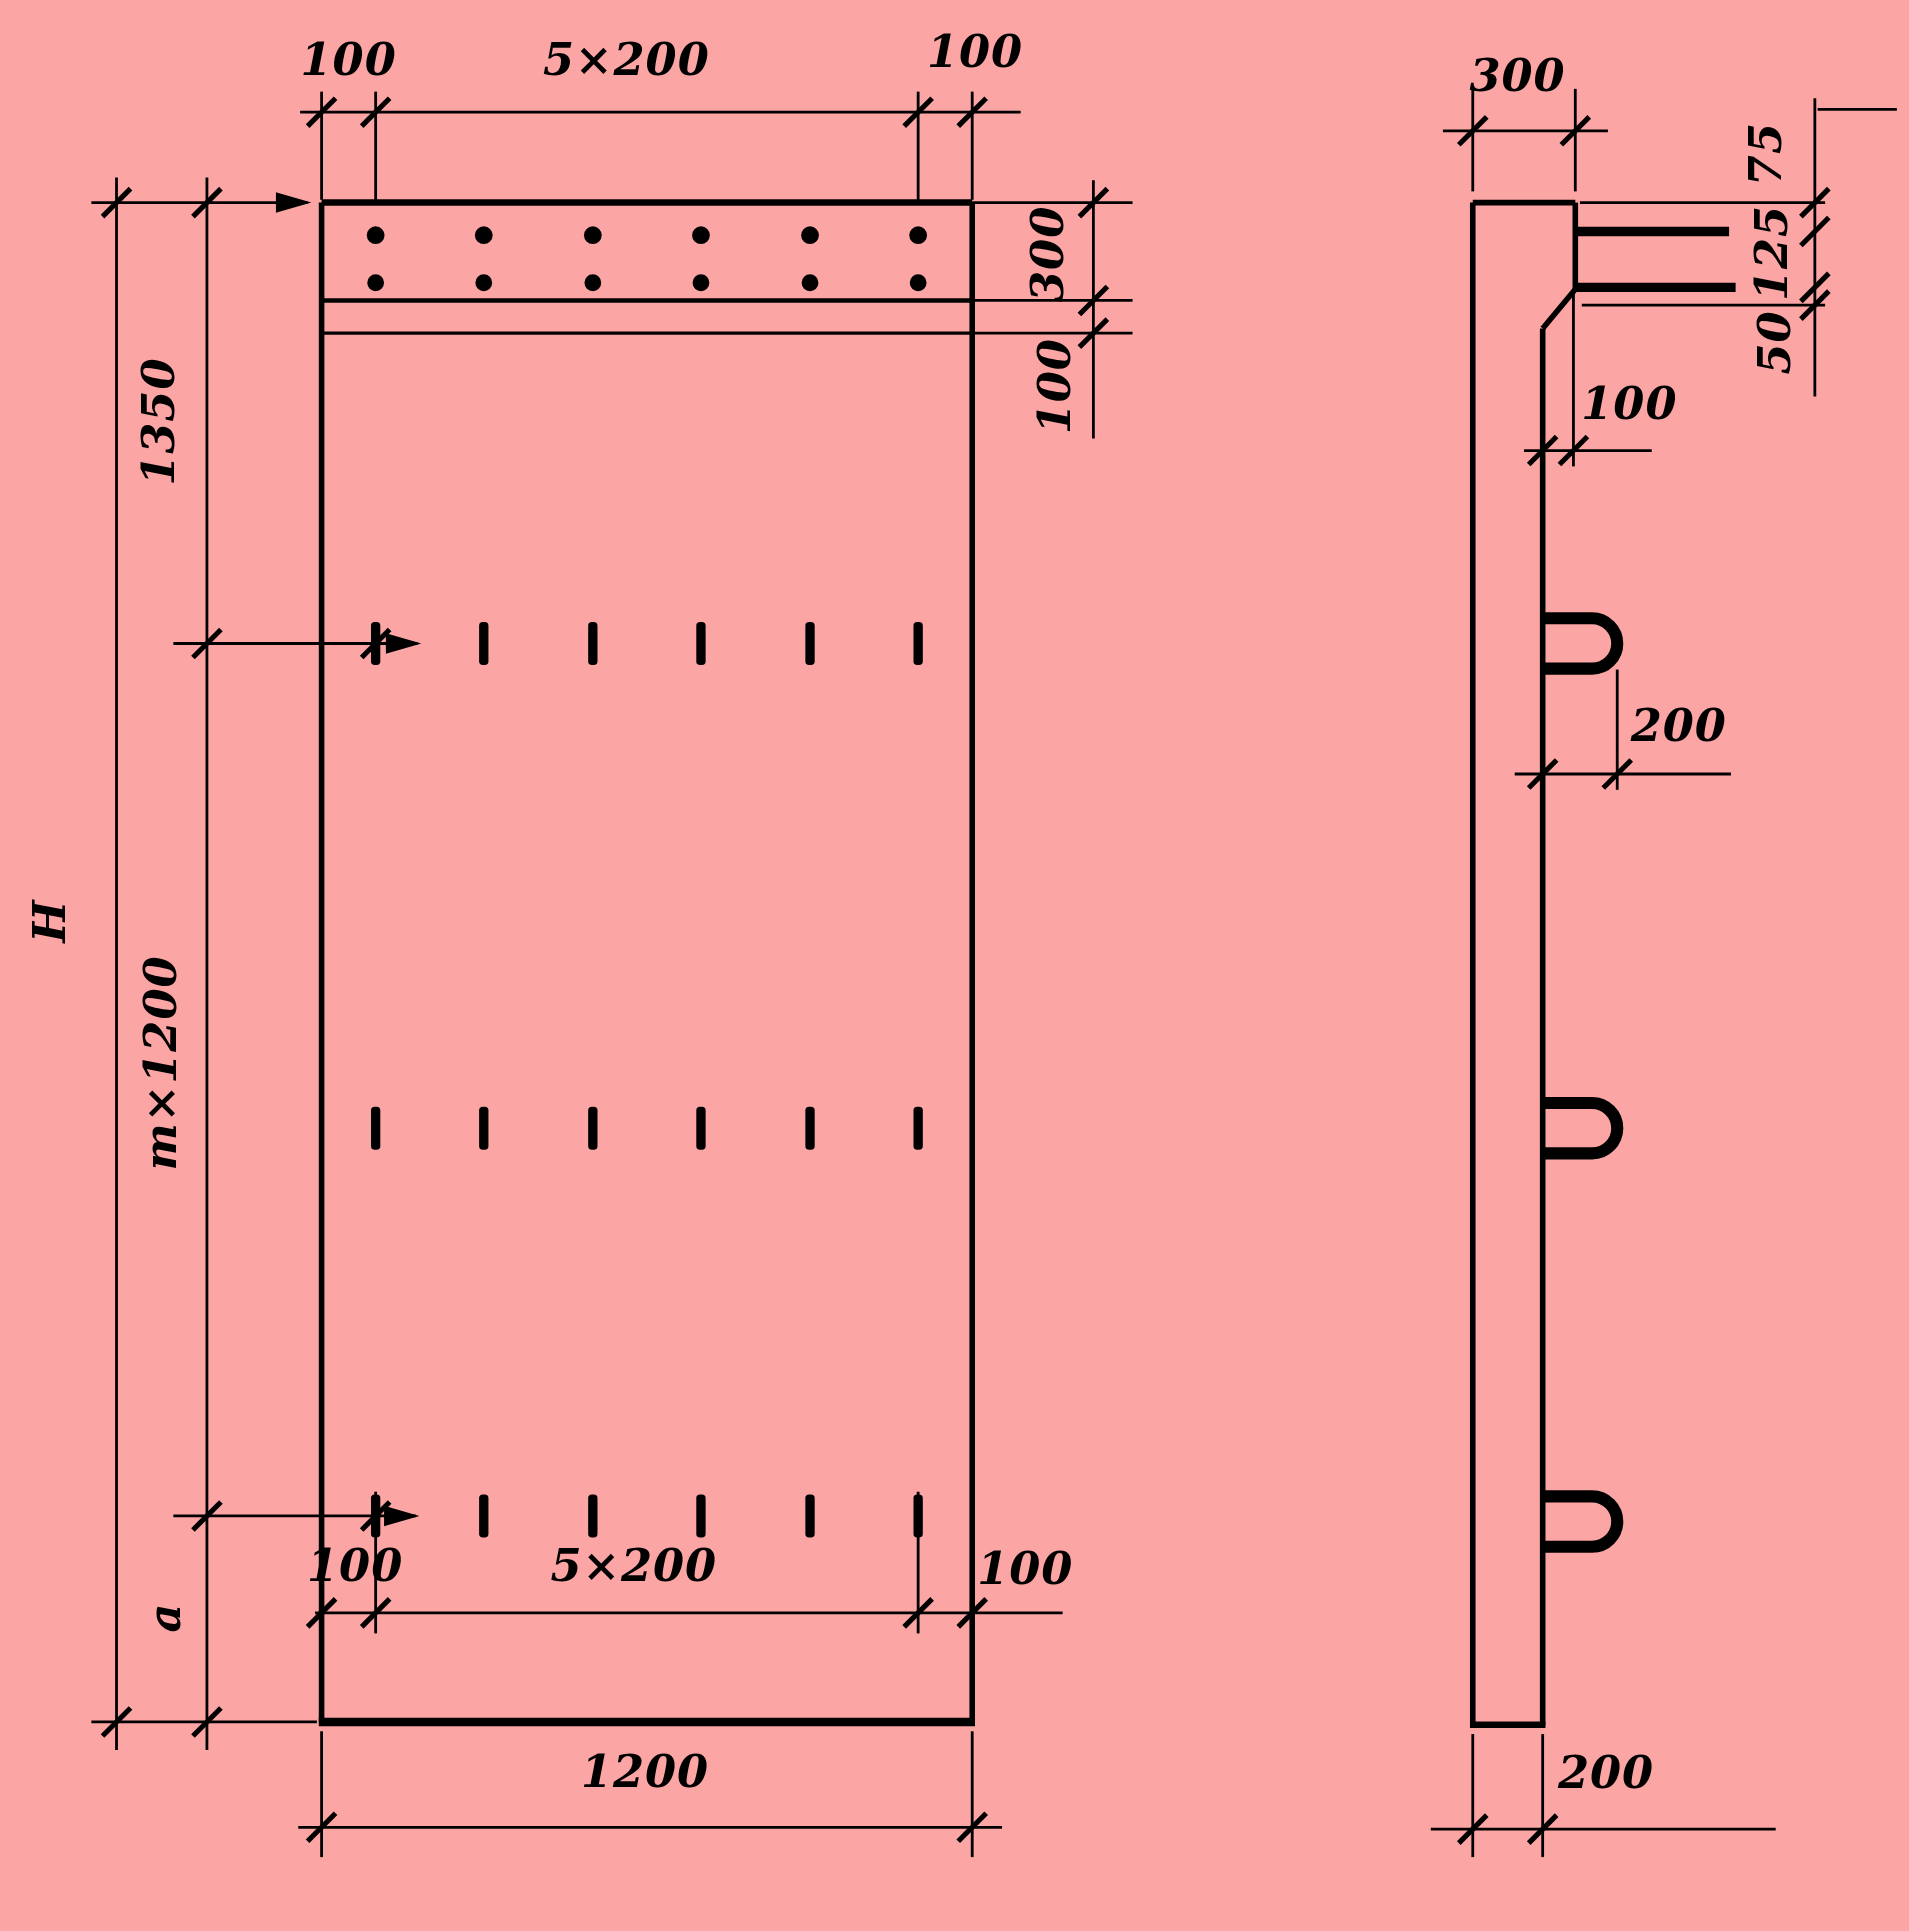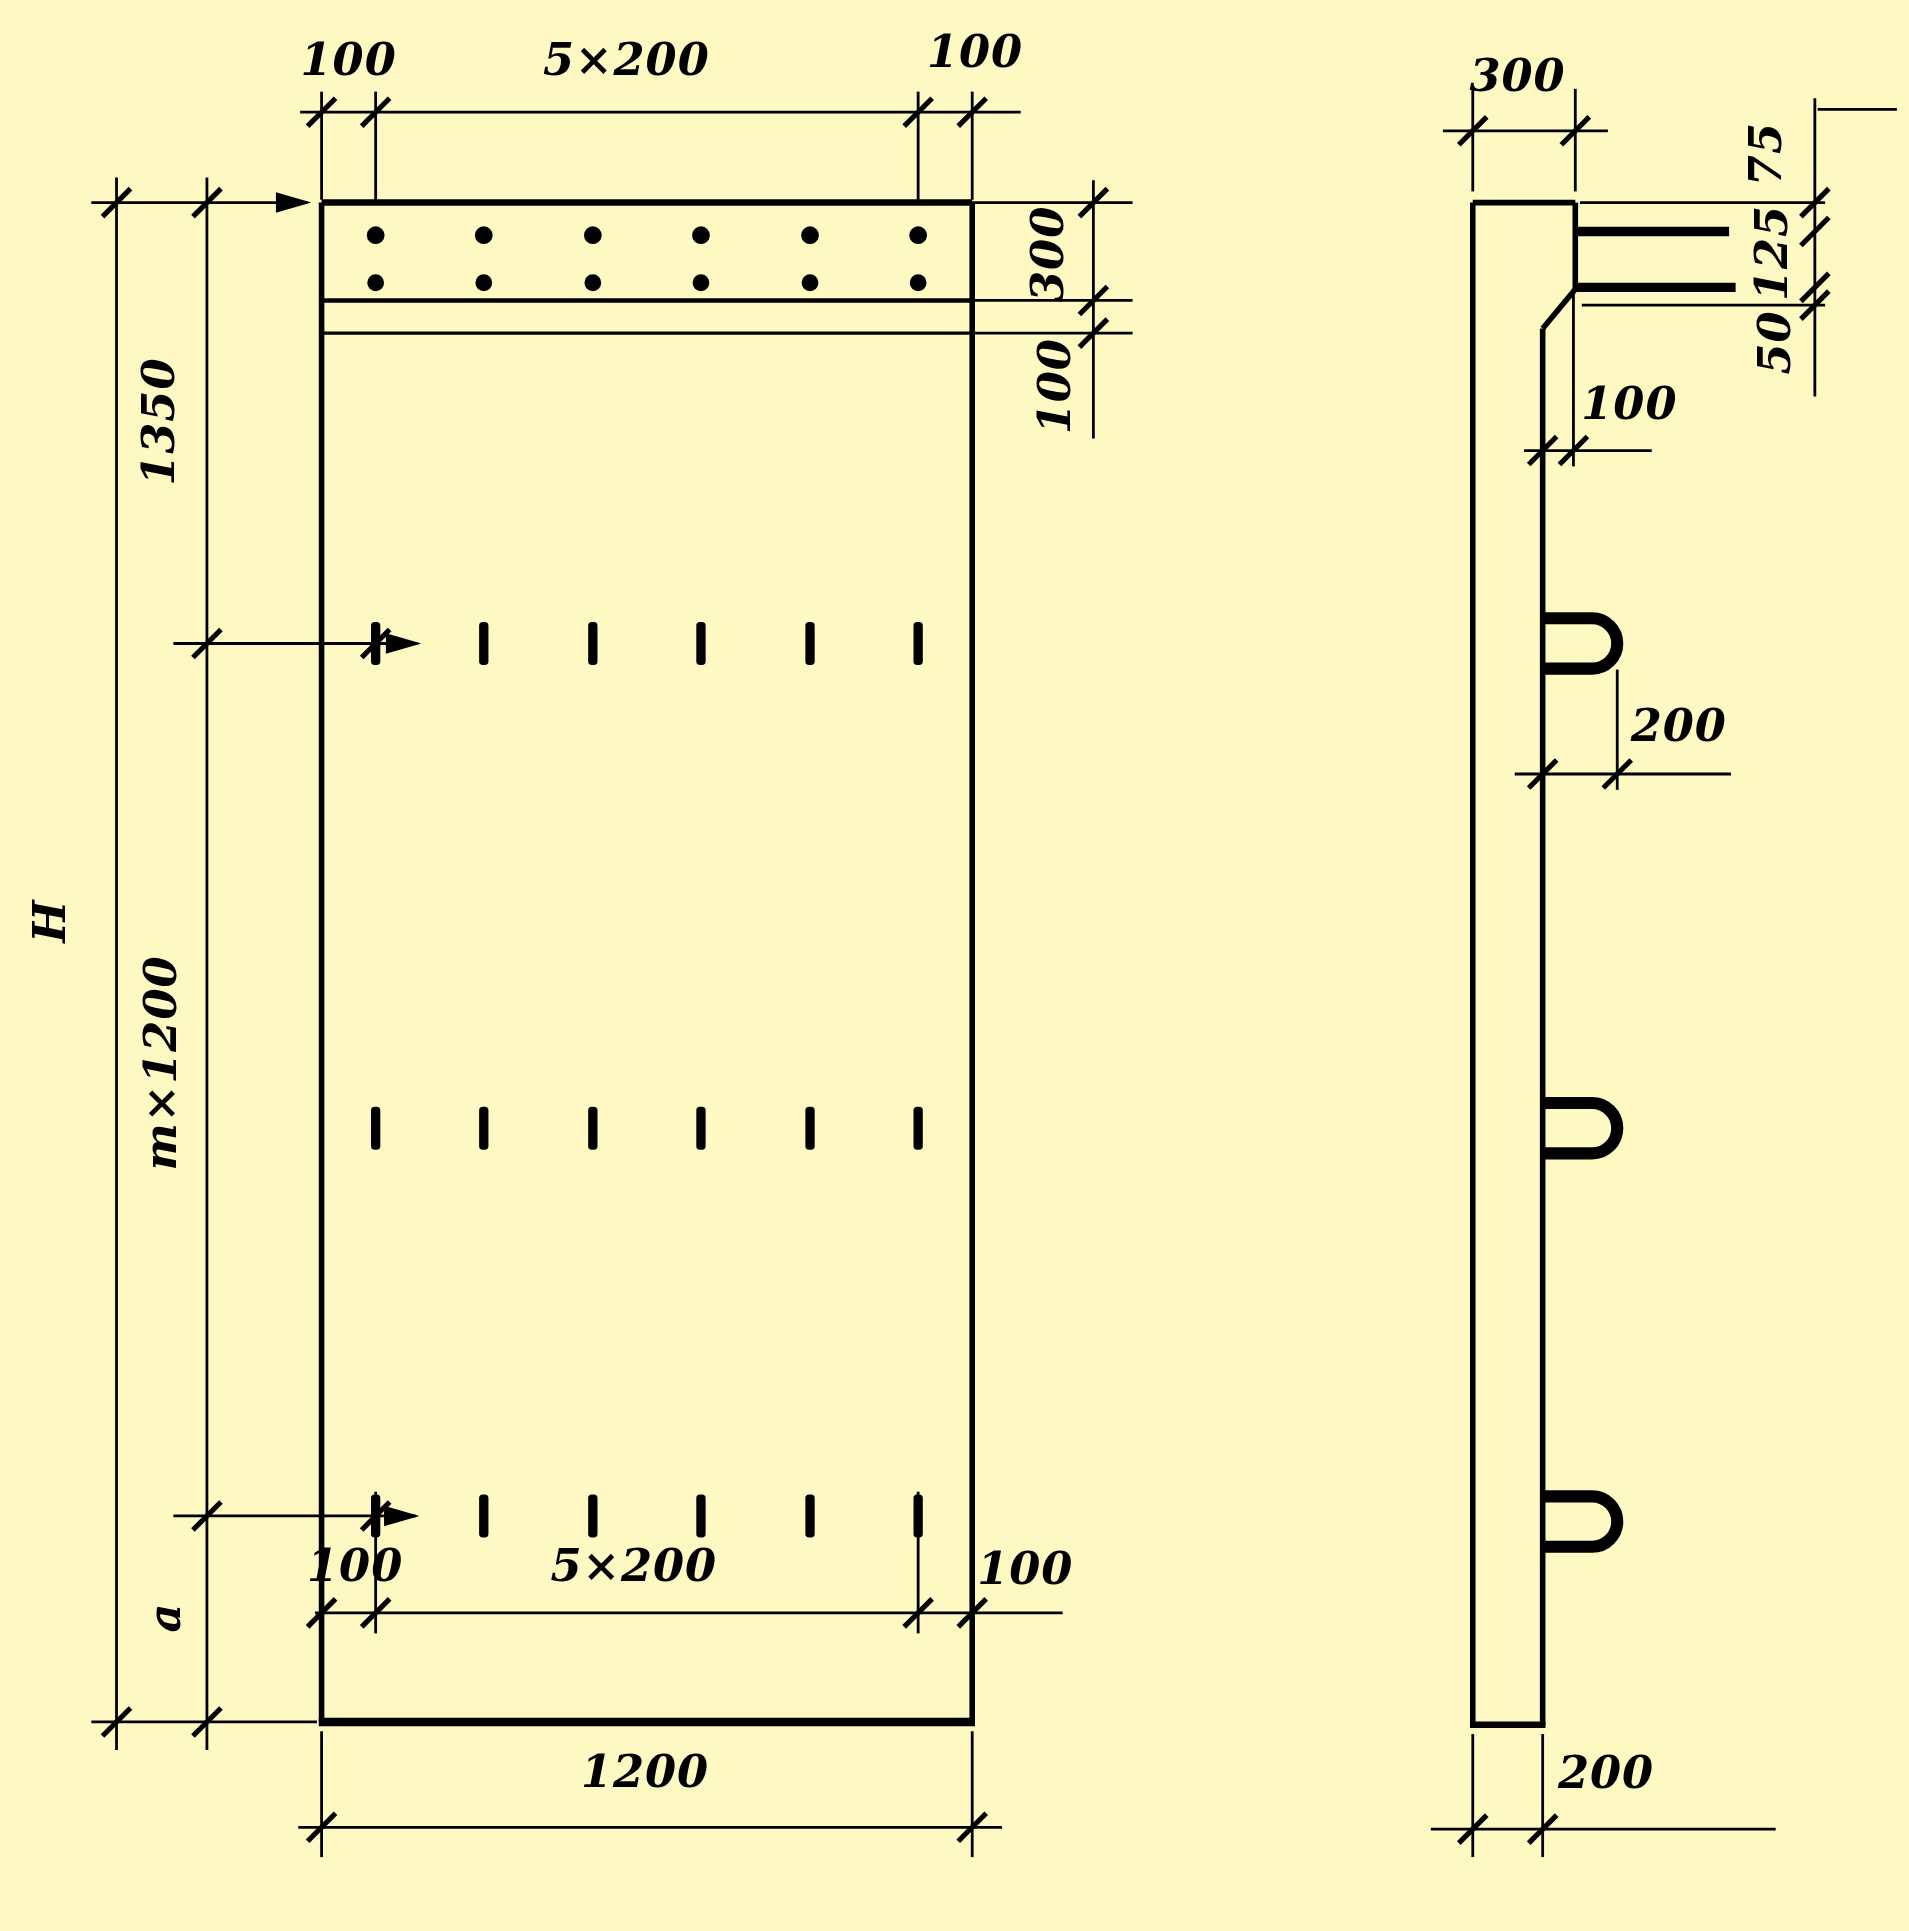--- a/index.html
+++ b/index.html
@@ -1,16 +1,16 @@
 <!DOCTYPE html>
 <html style="font-size:15px"><head>
 <meta charset="utf-8">
 <style>
   html,body{margin:0;padding:0;background:#ffffff;}
-  .stage{position:relative;width:1909px;height:1932px;background:#fef9c3;overflow:hidden;}
+  .stage{position:relative;width:1909px;height:1932px;background:#fca5a5;overflow:hidden;}
   svg{display:block;}
   svg text{
     font-family:"DejaVu Serif", serif;
     font-style:italic;
     font-weight:700;
     font-size:48px;
     fill:#000;
     letter-spacing:1px;
   }
   .ln3{stroke:#000;stroke-width:3;fill:none;}

